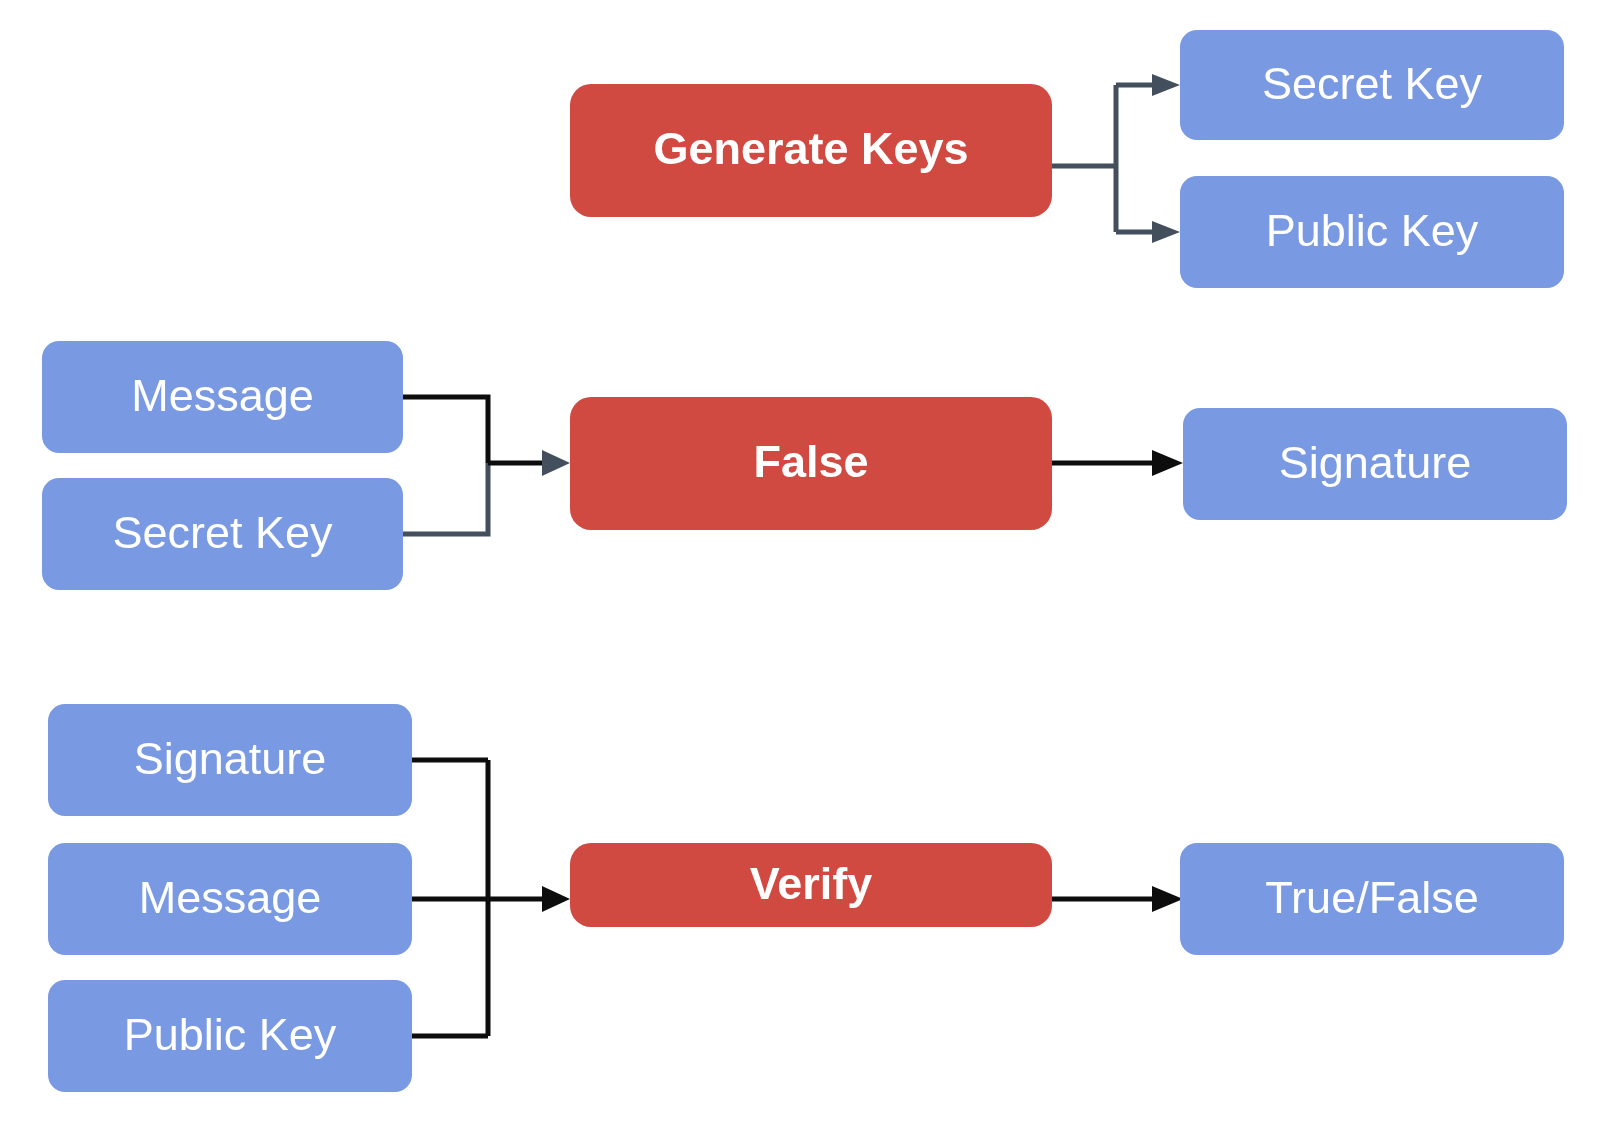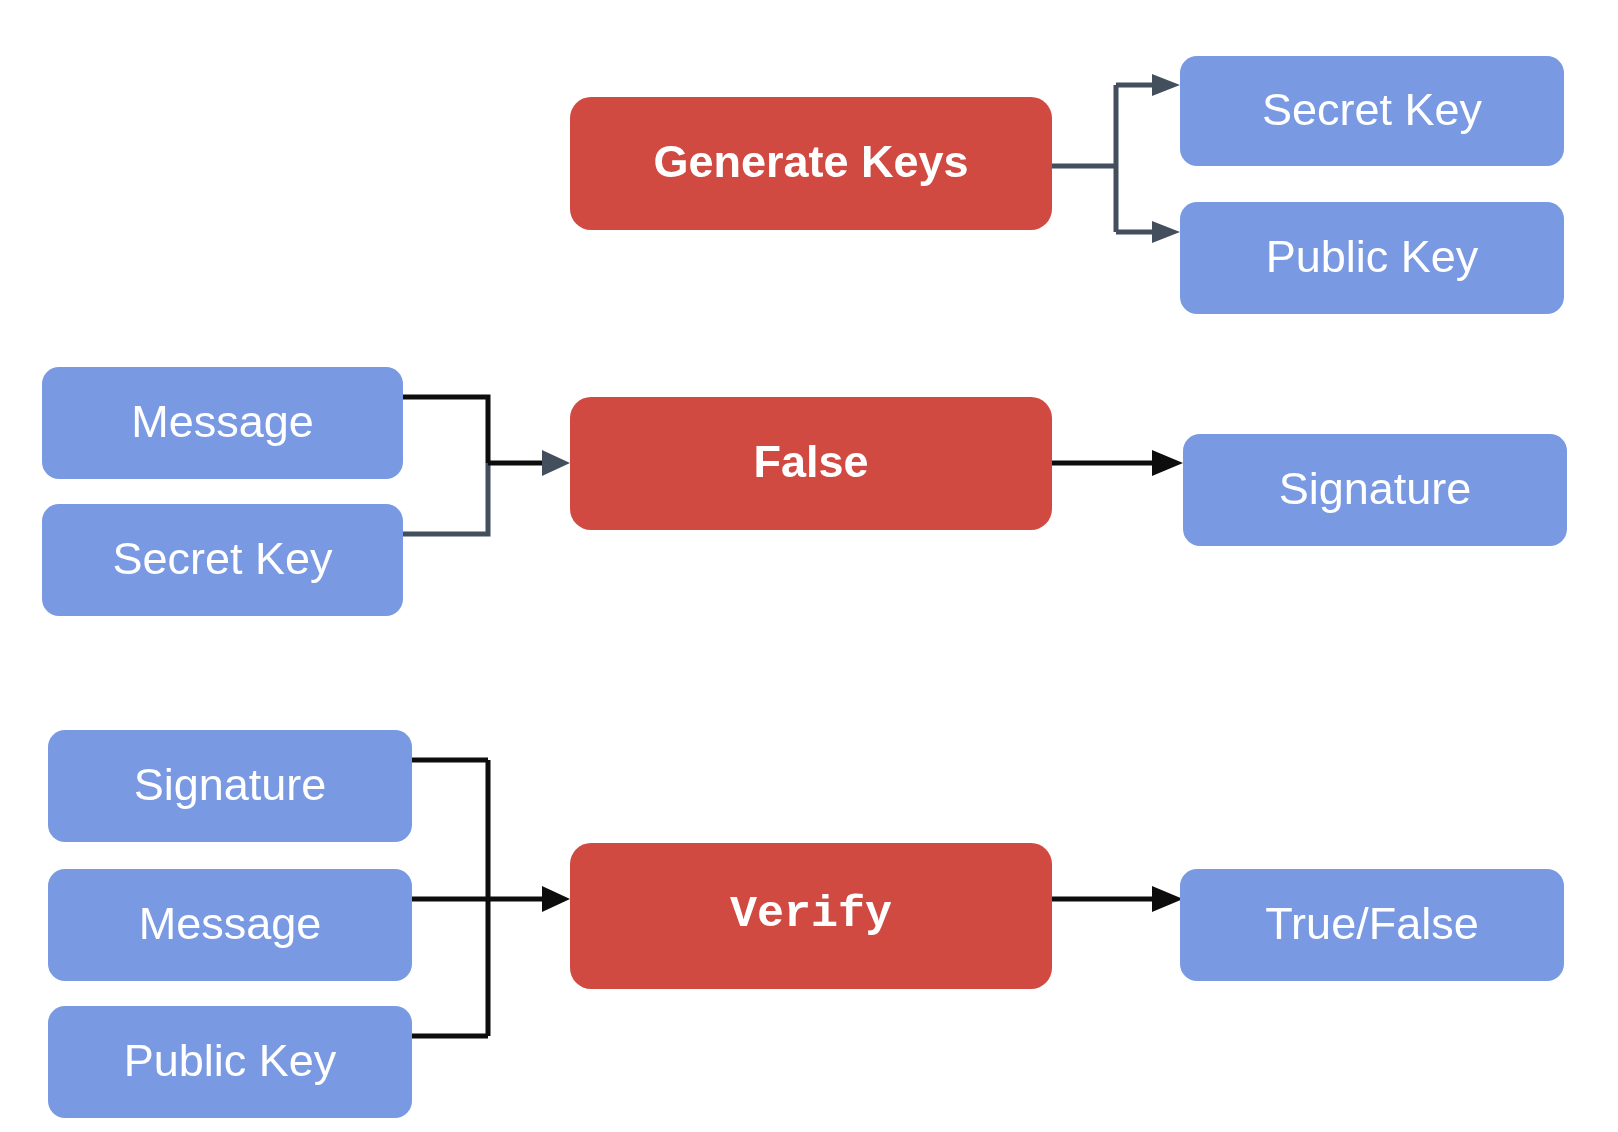--- a/index.html
+++ b/index.html
@@ -29,21 +29,20 @@
     justify-content: center;
     color: #ffffff;
     text-align: center;
     box-sizing: border-box;
   }
   .node.blue {
     background: #7999E2;
     border-radius: 17px;
     font-size: 45px;
     font-weight: 400;
-    margin-top: 26px;
   }
   .node.red {
     background: #D04A42;
     border-radius: 21px;
     font-size: 45px;
     font-weight: 700;
   }
   .lbl {
     white-space: nowrap;
     line-height: 1;
@@ -75,21 +74,21 @@
     <path d="M412 760 H488" stroke="#0D0D0D" stroke-width="5"></path>
     <path d="M412 1036 H488" stroke="#0D0D0D" stroke-width="5"></path>
     <path d="M488 760 V1036" stroke="#0D0D0D" stroke-width="5"></path>
     <path d="M412 899 H542" stroke="#0D0D0D" stroke-width="5"></path>
     <polygon points="542,886 542,912 570,899" fill="#0D0D0D"></polygon>
 
     <path d="M1052 899 H1152" stroke="#0D0D0D" stroke-width="5"></path>
     <polygon points="1152,886 1152,912 1183,899" fill="#0D0D0D"></polygon>
   </svg>
 
-  <div class="node red" style="left:570px; top:97px; width:482px; height:133px;">
+  <div class="node red" style="left:570px; top:84px; width:482px; height:133px;">
     <span class="lbl">Generate Keys</span>
   </div>
   <div class="node blue" style="left:1180px; top:30px; width:384px; height:110px;">
     <span class="lbl">Secret Key</span>
   </div>
   <div class="node blue" style="left:1180px; top:176px; width:384px; height:112px;">
     <span class="lbl">Public Key</span>
   </div>
 
   <div class="node blue" style="left:42px; top:341px; width:361px; height:112px;">
@@ -107,20 +106,20 @@
 
   <div class="node blue" style="left:48px; top:704px; width:364px; height:112px;">
     <span class="lbl">Signature</span>
   </div>
   <div class="node blue" style="left:48px; top:843px; width:364px; height:112px;">
     <span class="lbl">Message</span>
   </div>
   <div class="node blue" style="left:48px; top:980px; width:364px; height:112px;">
     <span class="lbl">Public Key</span>
   </div>
-  <div class="node red" style="left:570px; top:843px; width:482px; height:146px;font-family:Liberation Mono, monospace;">
+  <div class="node red" style="left:570px; top:843px; width:482px; height:84px;">
     <span class="lbl">Verify</span>
   </div>
   <div class="node blue" style="left:1180px; top:843px; width:384px; height:112px;">
     <span class="lbl">True/False</span>
   </div>
 
 </div>
 
 </body></html>

